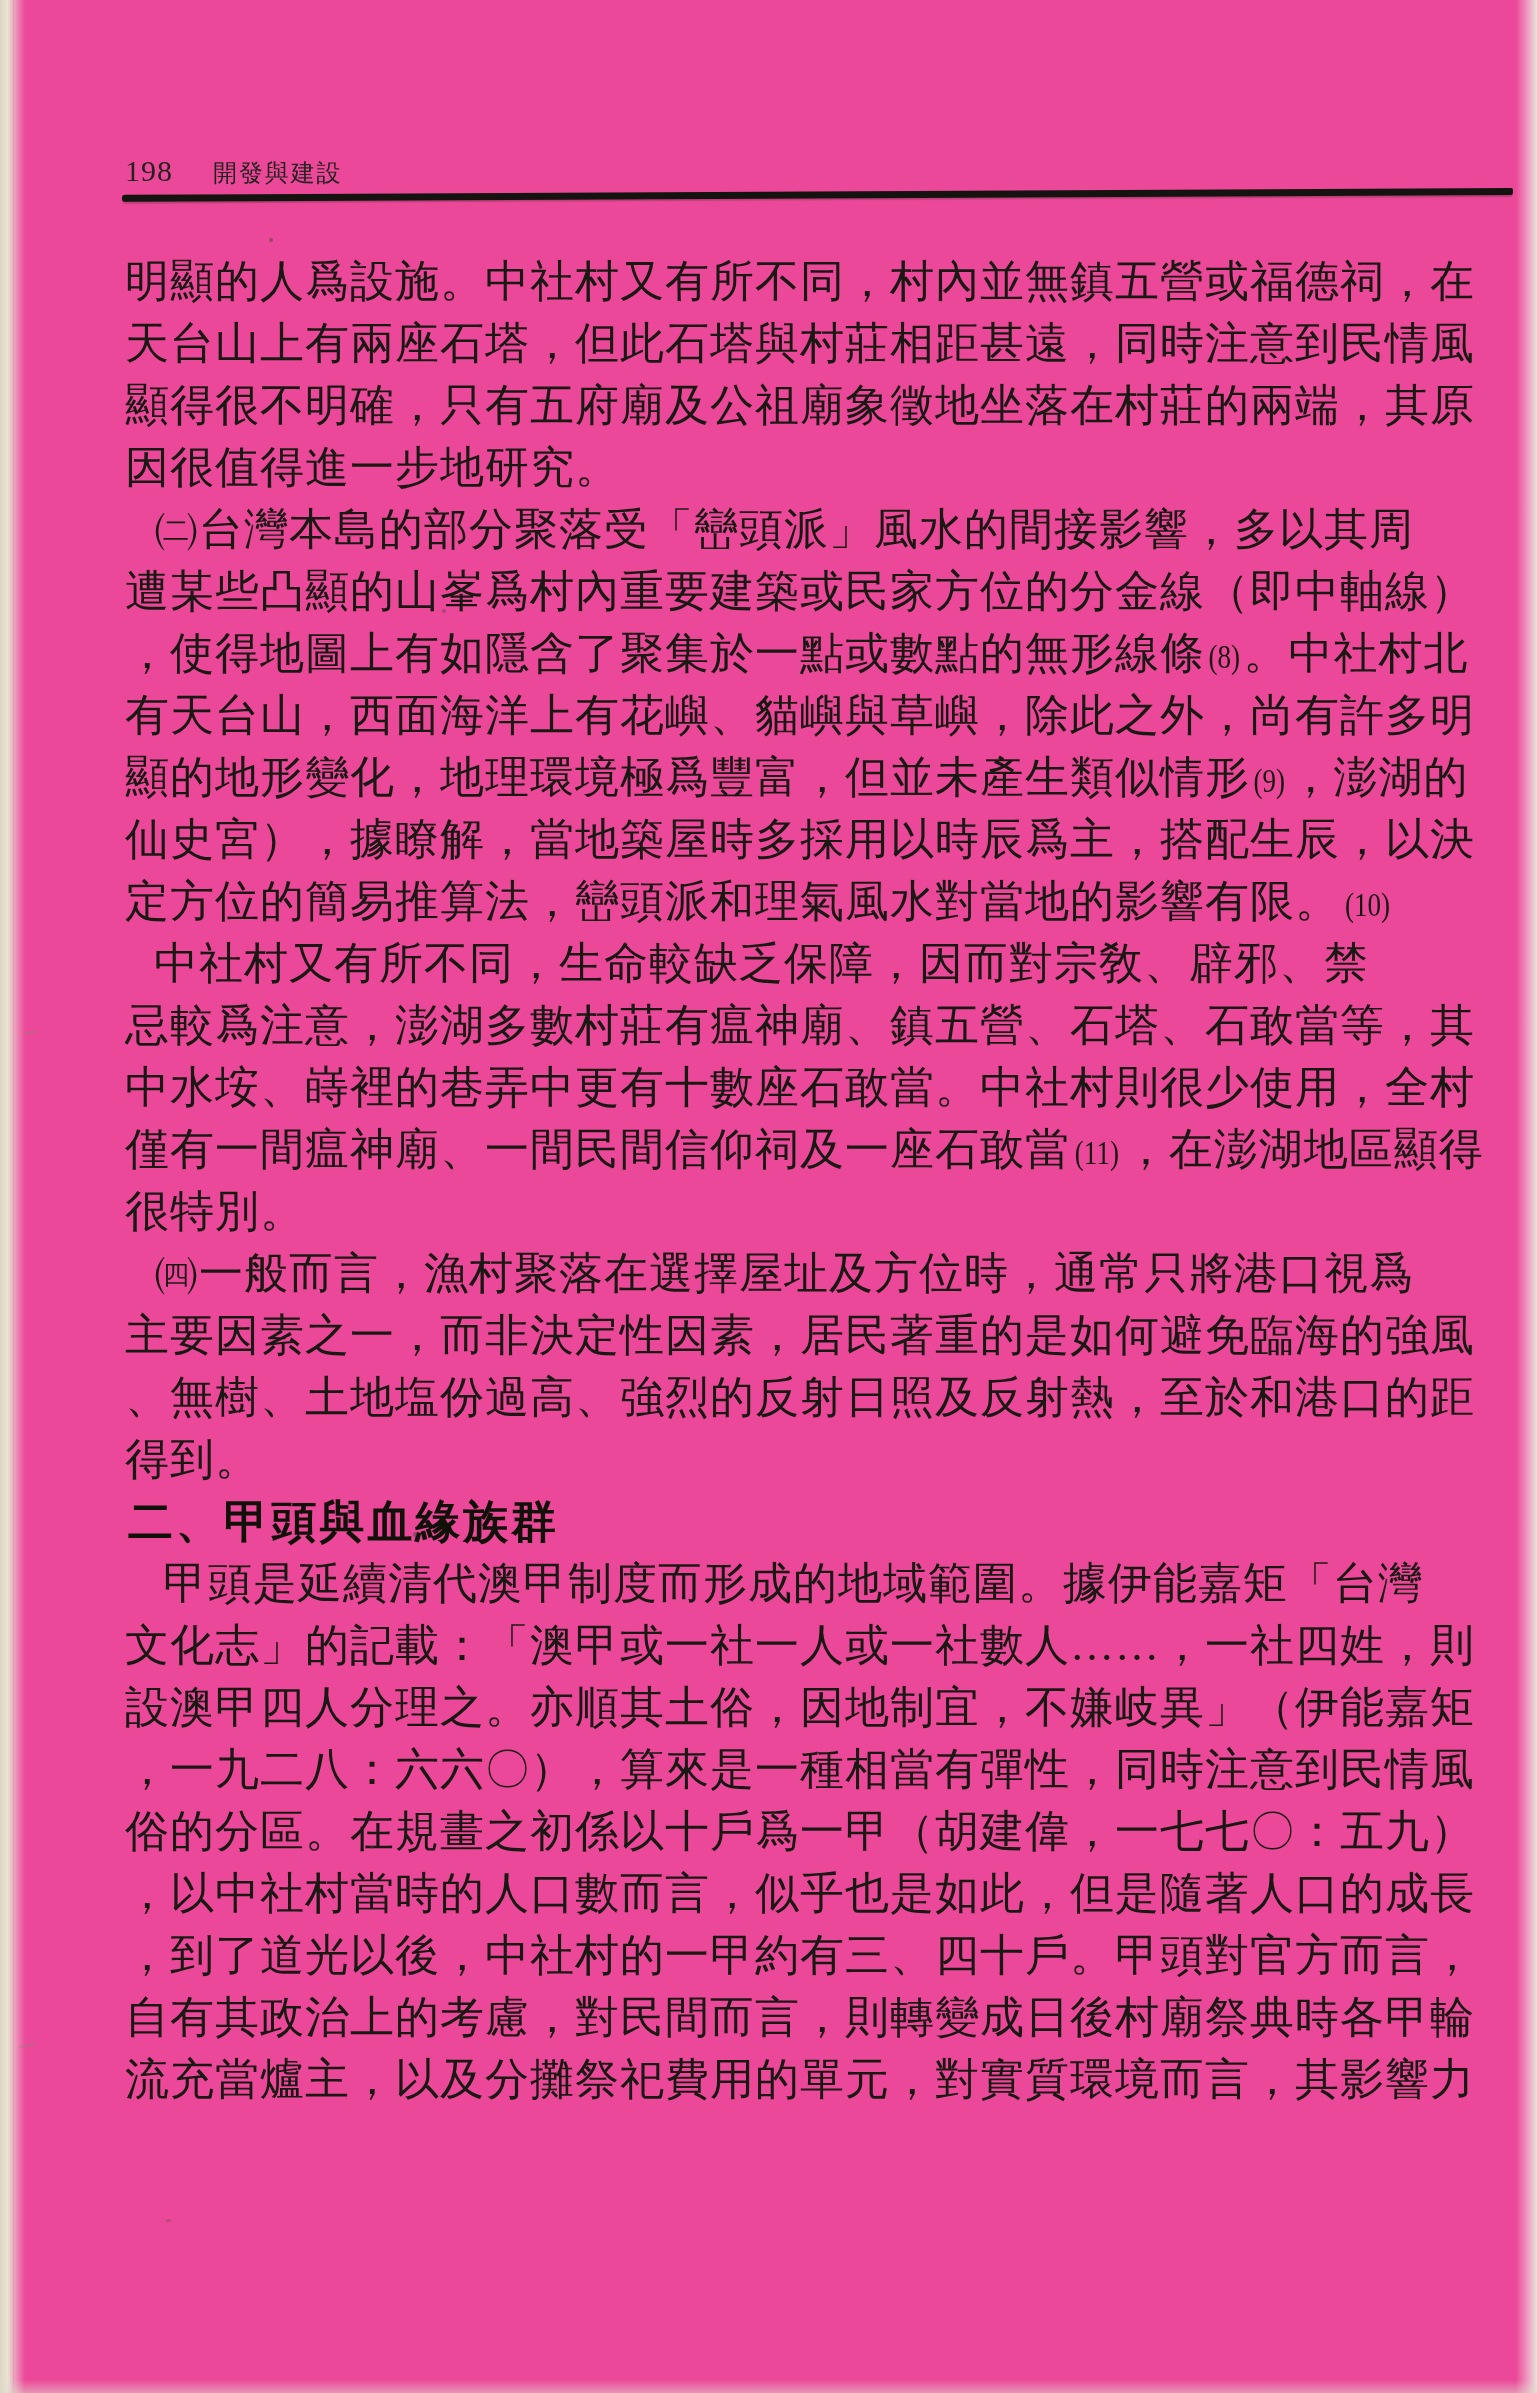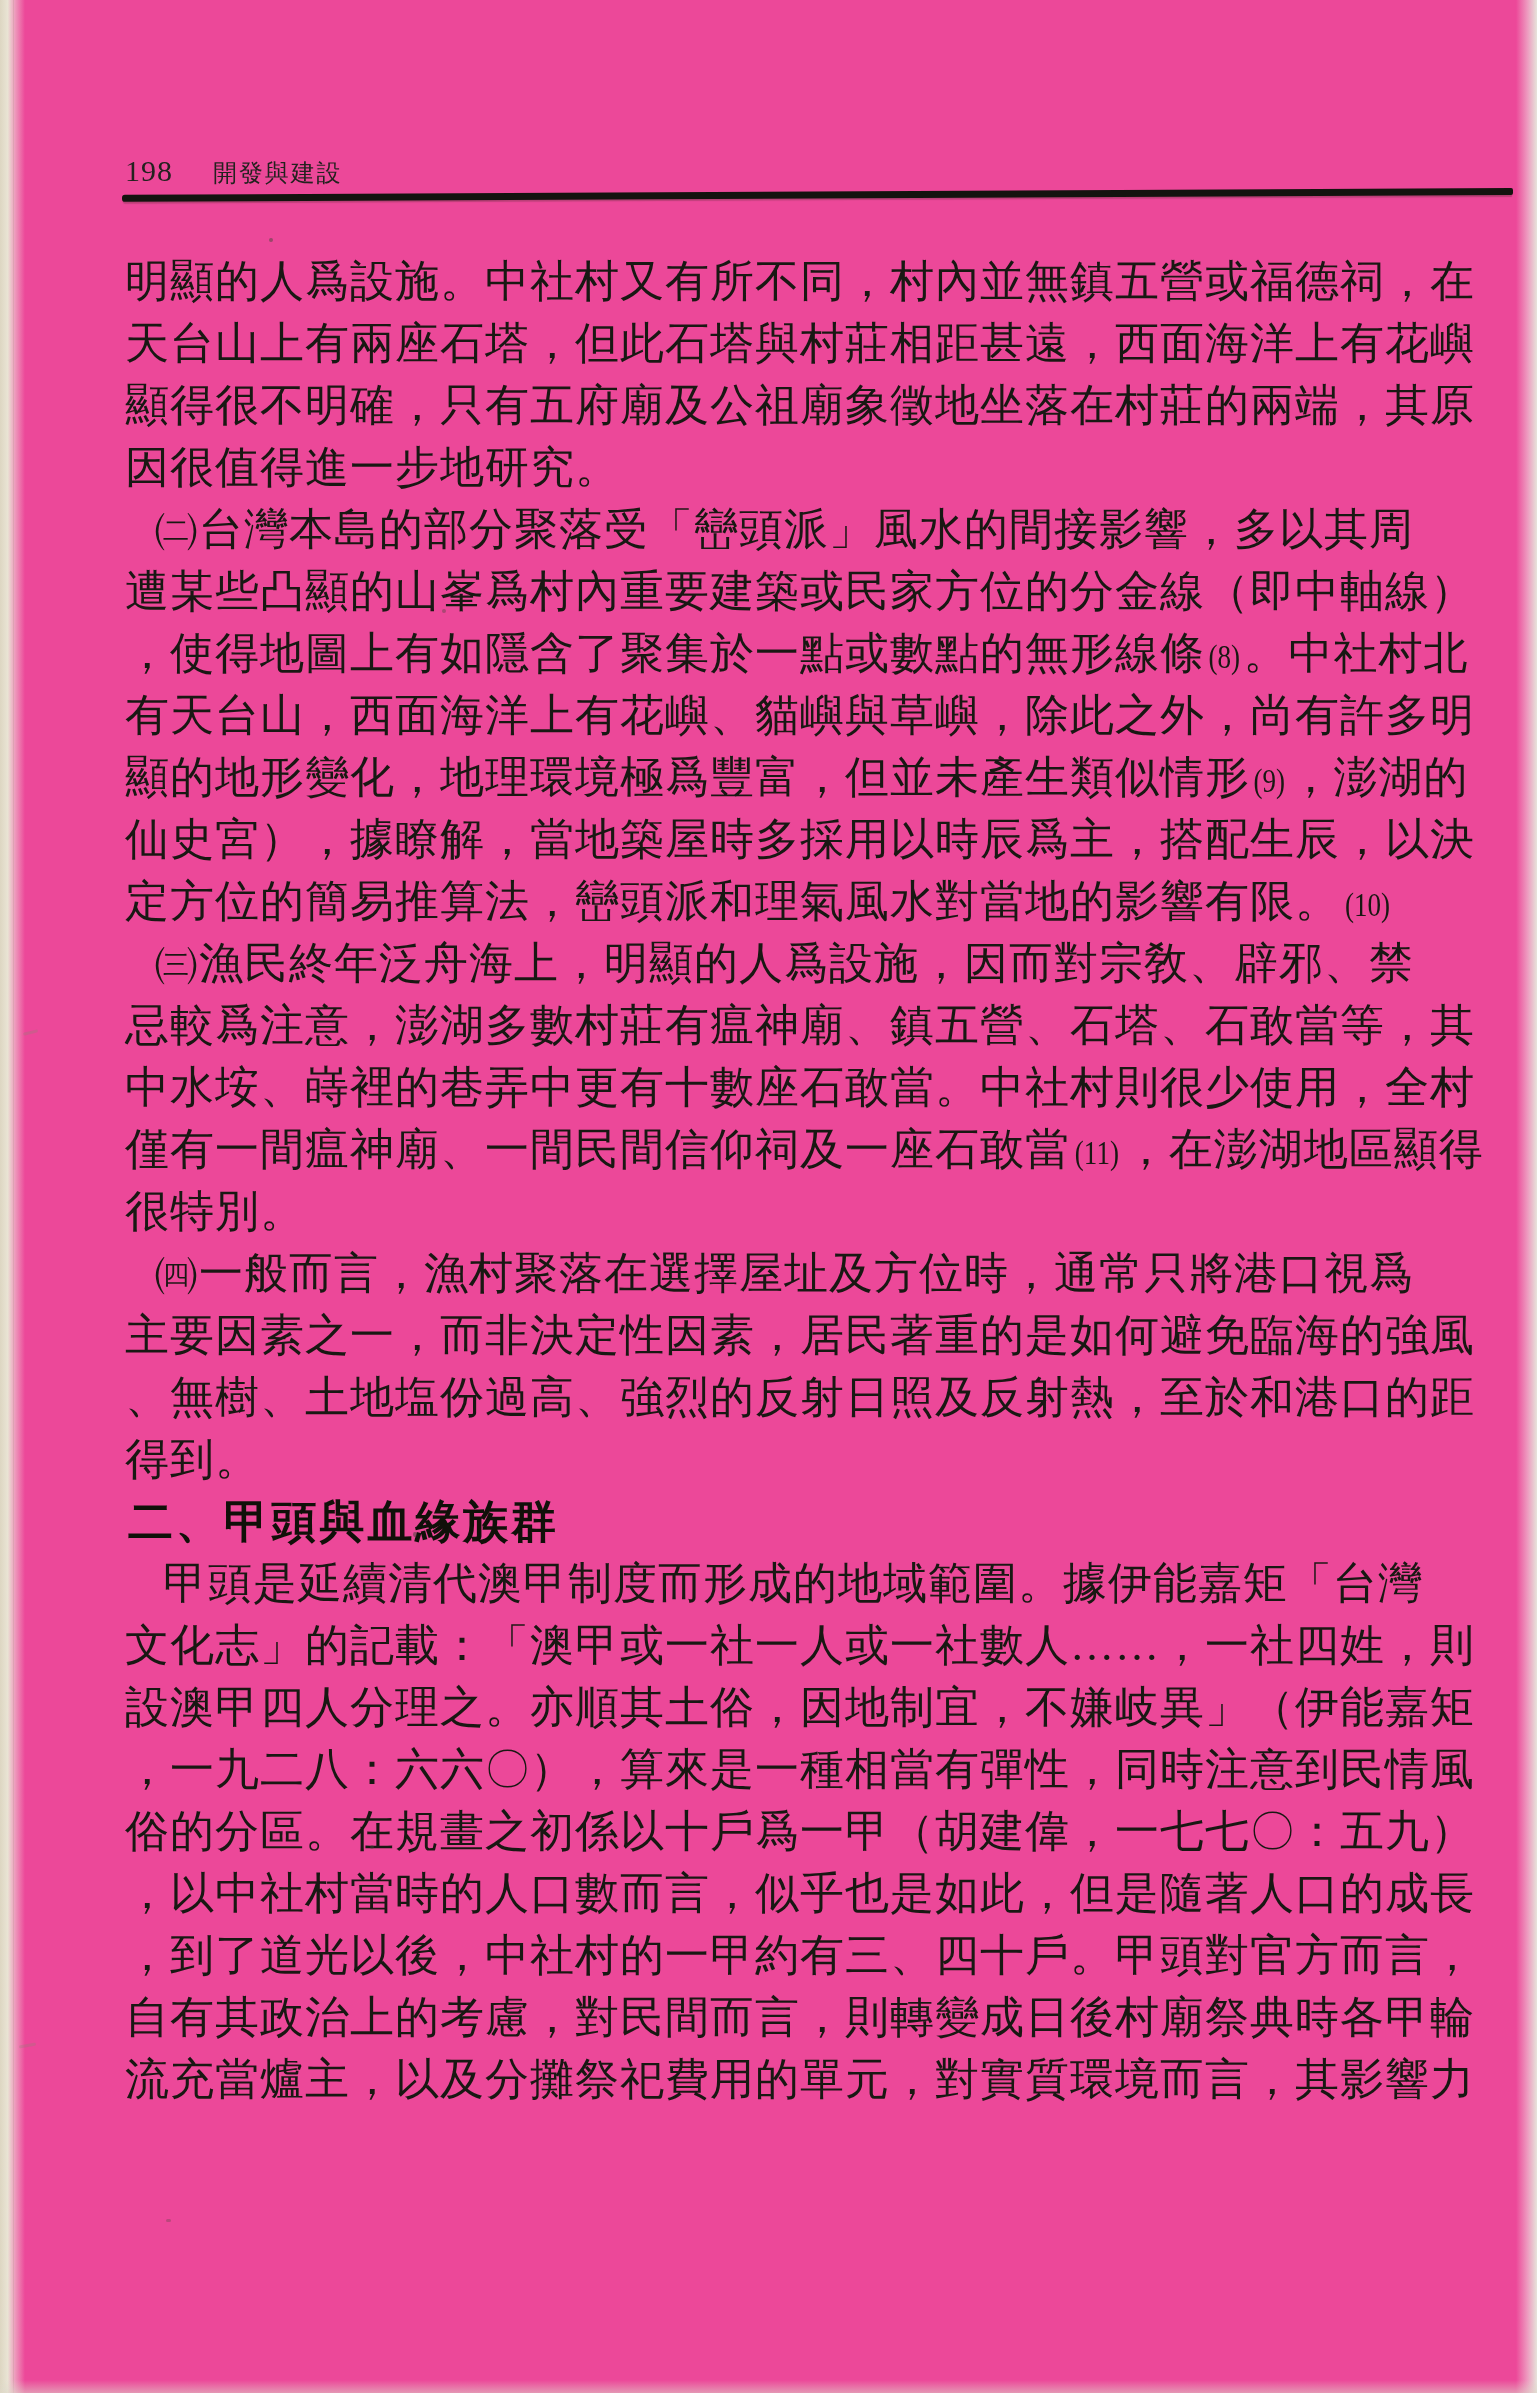--- a/index.html
+++ b/index.html
@@ -96,31 +96,31 @@
   <div class="edge-bottom"></div>
 
   <header class="running-head">
     <span class="pagenum">198</span>
     <span class="runtitle">開發與建設</span>
   </header>
   <div class="rule"></div>
 
   <main class="text-block" id="text-block">
       <div class="line">明顯的人爲設施。中社村又有所不同，村內並無鎮五營或福德祠，在</div>
-      <div class="line">天台山上有兩座石塔，但此石塔與村莊相距甚遠，西面海洋上有花嶼</div>
+      <div class="line">天台山上有兩座石塔，但此石塔與村莊相距甚遠，同時注意到民情風</div>
       <div class="line">顯得很不明確，只有五府廟及公祖廟象徵地坐落在村莊的兩端，其原</div>
       <div class="line">因很值得進一步地研究。</div>
       <div class="line" style="padding-left: 29px;">㈡台灣本島的部分聚落受「巒頭派」風水的間接影響，多以其周</div>
       <div class="line">遭某些凸顯的山峯爲村內重要建築或民家方位的分金線（即中軸線）</div>
       <div class="line">，使得地圖上有如隱含了聚集於一點或數點的無形線條<span class="fn">(8)</span>。中社村北</div>
       <div class="line">有天台山，西面海洋上有花嶼、貓嶼與草嶼，除此之外，尚有許多明</div>
       <div class="line">顯的地形變化，地理環境極爲豐富，但並未產生類似情形<span class="fn">(9)</span>，澎湖的</div>
       <div class="line">仙史宮），據瞭解，當地築屋時多採用以時辰爲主，搭配生辰，以決</div>
       <div class="line">定方位的簡易推算法，巒頭派和理氣風水對當地的影響有限。<span class="fn">(10)</span></div>
-      <div class="line" style="padding-left: 29px;">㈢漁民終年泛舟海上，明顯的人爲設施，因而對宗敎、辟邪、禁</div>
+      <div class="line" style="padding-left: 29px;">中社村又有所不同，生命較缺乏保障，因而對宗敎、辟邪、禁</div>
       <div class="line">忌較爲注意，澎湖多數村莊有瘟神廟、鎮五營、石塔、石敢當等，其</div>
       <div class="line">中水垵、嵵裡的巷弄中更有十數座石敢當。中社村則很少使用，全村</div>
       <div class="line">僅有一間瘟神廟、一間民間信仰祠及一座石敢當<span class="fn">(11)</span>，在澎湖地區顯得</div>
       <div class="line">很特別。</div>
       <div class="line" style="padding-left: 29px;">㈣一般而言，漁村聚落在選擇屋址及方位時，通常只將港口視爲</div>
       <div class="line">主要因素之一，而非決定性因素，居民著重的是如何避免臨海的強風</div>
       <div class="line">、無樹、土地塩份過高、強烈的反射日照及反射熱，至於和港口的距</div>
       <div class="line">得到。</div>
       <div class="line heading" style="padding-left: 2.9px;">二、甲頭與血緣族群</div>
       <div class="line" style="padding-left: 38px;">甲頭是延續清代澳甲制度而形成的地域範圍。據伊能嘉矩「台灣</div>

